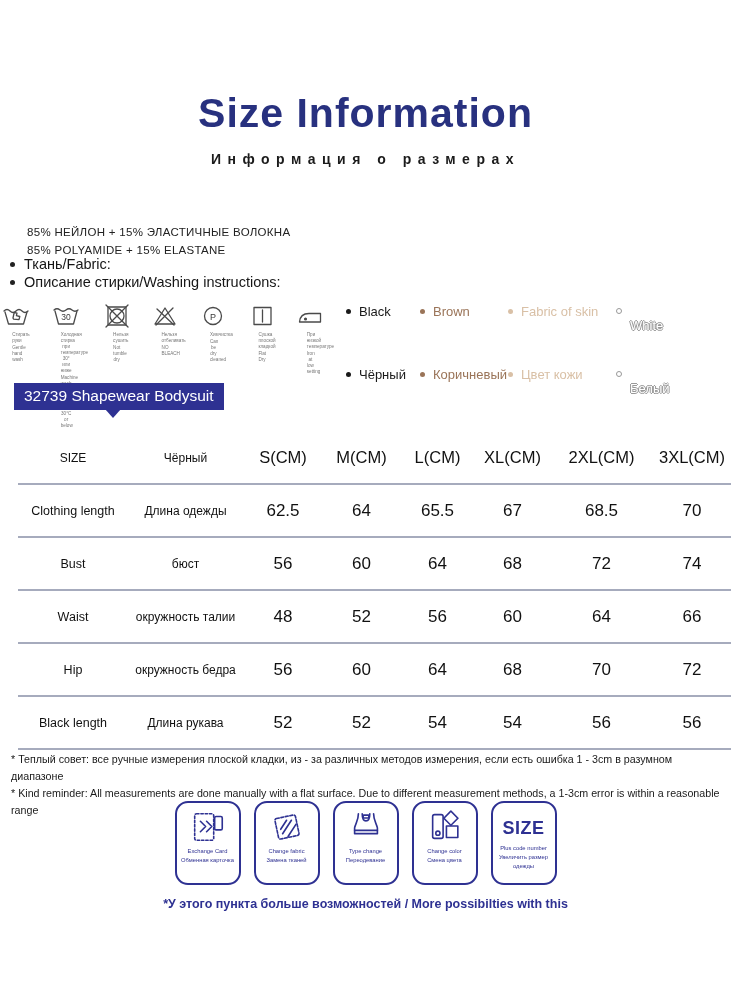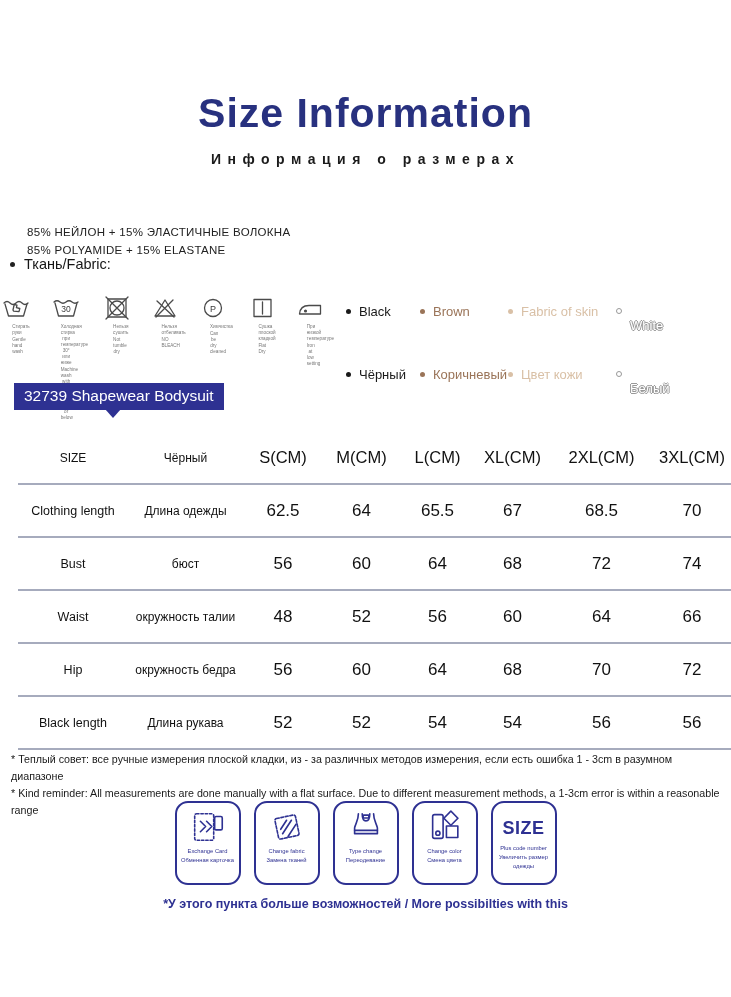--- a/index.html
+++ b/index.html
@@ -13,21 +13,21 @@
   .subtitle{position:absolute;top:151px;left:0;width:100%;text-align:center;
             font-size:14px;font-weight:bold;letter-spacing:6.5px;color:#1b1b1b;}
 
   
   .sec-head{position:absolute;left:10px;font-size:14.5px;color:#161616;}
   .sec-head .bullet{display:inline-block;width:5px;height:5px;border-radius:50%;
                     background:#222;margin:0 9px 2px 0;vertical-align:middle;}
   .fab-line{position:absolute;left:27px;font-size:11.5px;color:#222;letter-spacing:.3px;}
 
   
-  .wash-strip{position:absolute;left:12px;top:295px;width:302px;display:flex;align-items:flex-start;gap:41px;}
+  .wash-strip{position:absolute;left:12px;top:303px;width:302px;display:flex;align-items:flex-start;gap:41px;}
   .w-item{flex:1;display:flex;flex-direction:column;align-items:center;text-align:center;min-width:0;}
   .w-item.wide{flex:1.55;}
   .w-item svg{width:30px;height:26px;flex:none;}
   .w-cap{font-size:4.6px;color:#777;line-height:1.3;margin-top:1px;width:95%;}
   .w-cap.first{margin-top:3px;}
 
   
   .colors{position:absolute;left:346px;top:299px;display:flex;}
   .color-col{display:flex;flex-direction:column;gap:39px;}
   .color-col:nth-child(1){width:74px;}
@@ -83,20 +83,21 @@
 
 <div class="page">
 
   <div class="title">Size Information</div>
   <div class="subtitle">Информация о размерах</div>
 
   <div class="sec-head" style="top:219px;margin-top:37px;"><span class="bullet"></span><span>Ткань/Fabric:</span></div>
   <div class="fab-line" style="top:226px;">85% НЕЙЛОН + 15% ЭЛАСТИЧНЫЕ ВОЛОКНА</div>
   <div class="fab-line" style="top:244px;">85% POLYAMIDE + 15% ELASTANE</div>
 
+  <div class="sec-head" style="top:274px;"><span class="bullet"></span><span>Описание стирки/Washing instructions:</span></div>
 
   <div class="wash-strip">
     <div class="w-item">
       <svg class="wicon" viewBox="0 0 30 26">
         <path d="M3 8 q3 -3 6 0 q3 3 6 0 q3 -3 6 0 q3 3 6 0"></path>
         <path d="M4 9 L7.5 21 H22.5 L26 9"></path>
         <path d="M12 15 l1.2 -5.5 2.8 .6 -.6 2.6 3.4 .8 -.8 3.2 -5.5 -.6 z"></path>
       </svg>
       <div class="w-cap first">Стирать руки</div>
       <div class="w-cap">Gentle hand wash</div>

